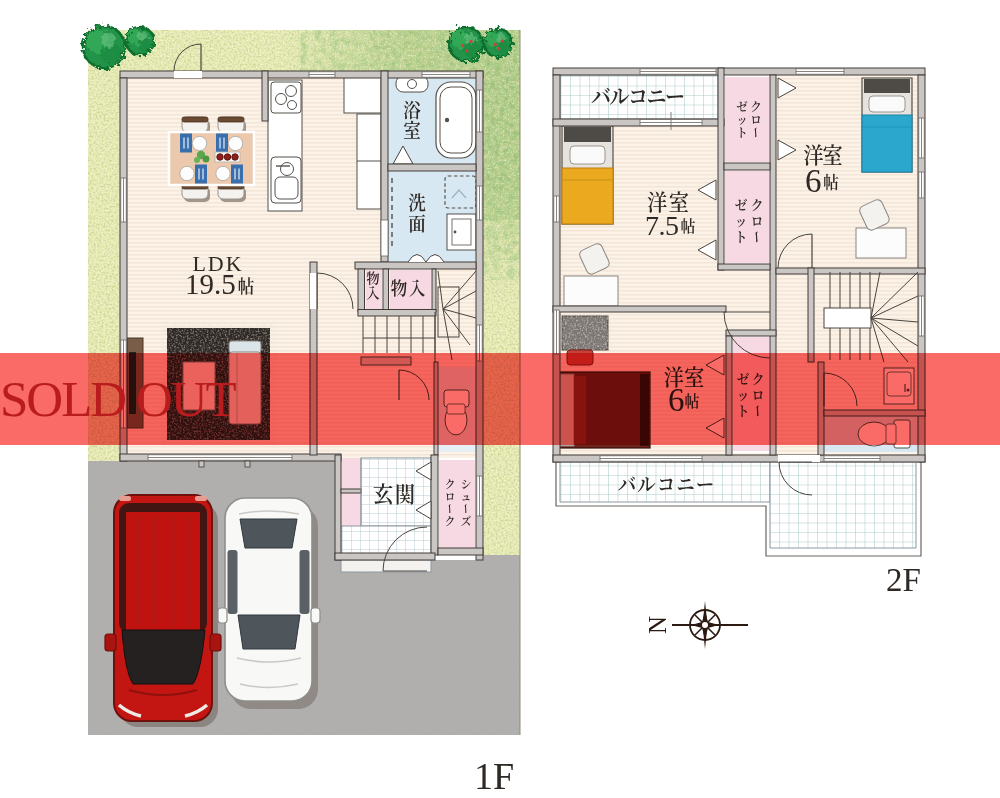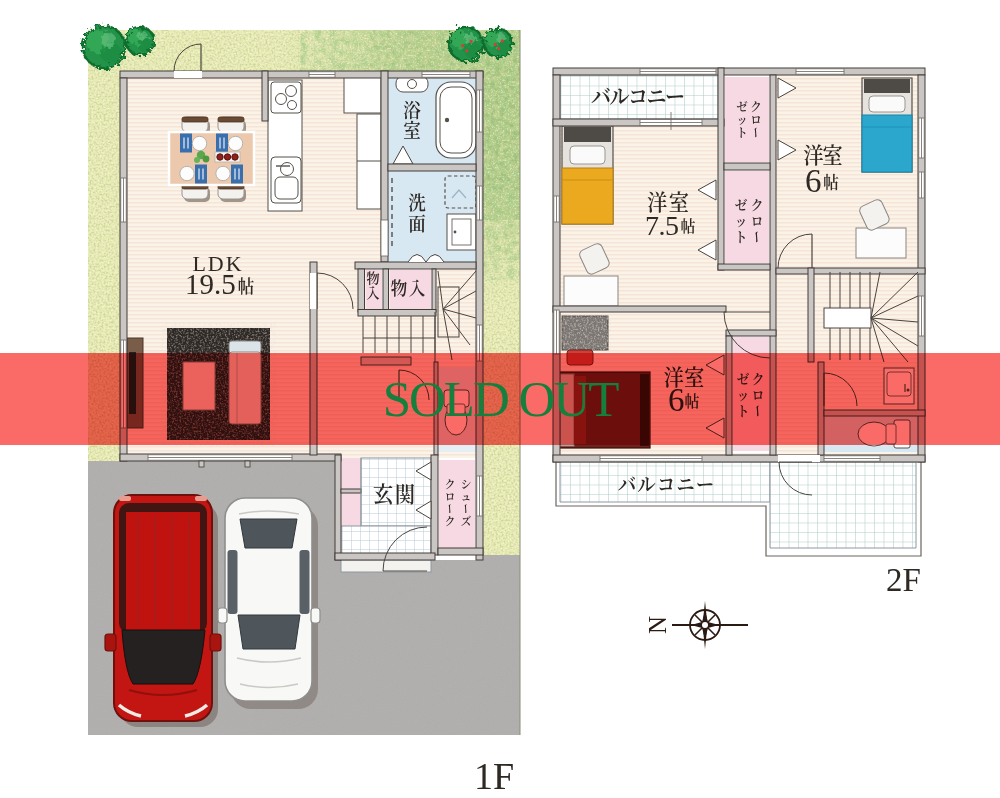--- a/index.html
+++ b/index.html
@@ -1,17 +1,17 @@
 <!DOCTYPE html>
 <html><head><meta charset="utf-8"><style>
 html,body{margin:0;padding:0;background:#fff}
 #wrap{position:relative;width:1000px;height:798px;overflow:hidden;font-family:"Liberation Serif",serif}
 #band{position:absolute;left:0;top:353px;width:1000px;height:92px;background:#fa6a66;mix-blend-mode:multiply}
-#sold{position:absolute;left:0;top:353px;width:1000px;height:92px;color:#15803d;
- font-family:"Liberation Serif",serif;font-size:51px;letter-spacing:-2px;text-align:center;line-height:92px}
+#sold{position:absolute;left:0;top:353px;width:1000px;height:92px;color:#b91c1c;
+ font-family:"Liberation Serif",serif;font-size:51px;letter-spacing:-2px;line-height:92px}
 </style></head><body>
 <div id="wrap">
 <svg width="1000" height="798" viewBox="0 0 1000 798">
 
 <defs>
 <path id="q0" d="M454 28H794V-1H454ZM110 836Q171 826 207 807Q244 788 260 765Q276 742 276 721Q276 700 265 686Q254 673 235 670Q216 668 194 682Q188 708 173 735Q158 762 139 786Q120 811 101 829ZM39 620Q98 612 133 594Q168 576 183 555Q199 533 199 513Q199 494 188 480Q177 467 159 465Q140 463 119 477Q114 501 100 526Q86 552 68 574Q50 596 30 612ZM86 210Q96 210 100 213Q105 216 112 231Q117 241 122 249Q126 258 133 272Q139 287 151 315Q163 342 183 389Q203 435 234 507Q264 578 308 682L326 678Q314 640 299 591Q284 543 267 492Q251 442 237 395Q222 348 212 314Q201 279 197 263Q191 238 187 214Q182 190 182 171Q184 147 192 122Q201 98 209 67Q217 37 215 -6Q214 -42 195 -62Q177 -83 146 -83Q131 -83 119 -71Q107 -58 103 -32Q111 20 112 64Q113 109 108 138Q103 167 92 175Q82 182 70 185Q57 189 41 190V210Q41 210 50 210Q59 210 70 210Q81 210 86 210ZM677 827Q761 805 814 775Q868 745 896 713Q924 680 931 651Q939 622 931 602Q922 582 902 576Q883 570 856 585Q840 625 808 667Q776 710 739 750Q702 790 667 819ZM389 296V337L490 296H749L794 349L885 279Q880 273 871 268Q862 264 846 261V-54Q846 -57 825 -67Q804 -77 768 -77H752V268H479V-61Q479 -66 459 -75Q440 -85 404 -85H389ZM469 838 594 779Q590 772 582 768Q574 764 557 766Q532 729 495 688Q458 647 412 609Q366 571 316 541L306 553Q342 592 374 642Q406 693 431 744Q455 796 469 838ZM641 594Q606 524 544 456Q482 388 406 331Q330 274 252 236L244 248Q294 284 343 334Q392 384 436 441Q479 497 510 554Q541 610 554 659L698 625Q696 616 686 612Q677 607 657 605Q691 549 745 502Q799 454 863 417Q926 380 990 355L988 341Q958 333 939 309Q920 285 914 257Q855 295 802 347Q748 399 707 462Q666 525 641 594Z"></path>
 <path id="q1" d="M449 312 583 300Q582 290 574 283Q567 276 548 273V-41H449ZM174 571H689L743 636Q743 636 753 629Q763 622 779 610Q795 598 812 584Q829 570 843 558Q839 542 816 542H182ZM136 172H720L774 239Q774 239 784 232Q794 224 810 212Q826 200 843 186Q861 172 875 159Q871 143 848 143H144ZM43 -25H797L853 45Q853 45 863 37Q874 30 890 17Q907 4 925 -10Q943 -25 958 -38Q954 -53 930 -53H51ZM606 509Q689 490 743 463Q796 436 826 406Q855 376 864 349Q873 322 867 303Q860 284 842 277Q824 271 799 283Q781 319 746 359Q712 399 672 436Q632 474 597 501ZM117 378Q162 378 231 380Q300 382 387 386Q474 390 571 396Q668 401 768 408L769 391Q667 368 527 343Q386 318 190 290Q179 272 163 269ZM160 715H873V686H160ZM449 844 584 833Q583 823 575 816Q567 808 548 805V696H449ZM151 778H167Q186 723 186 679Q185 635 172 605Q159 574 139 559Q126 548 109 546Q92 543 77 549Q62 555 55 570Q47 591 57 610Q67 628 86 639Q103 651 118 672Q133 694 143 721Q153 749 151 778ZM832 715H821L873 767L965 679Q960 673 951 672Q942 670 927 668Q903 646 867 621Q831 595 800 578L789 585Q801 612 813 650Q826 689 832 715ZM378 562H511Q483 525 448 487Q413 448 376 415Q339 382 305 359H280Q298 384 317 420Q336 455 352 493Q368 531 378 562Z"></path>
 <path id="q2" d="M111 830Q174 826 212 810Q250 794 269 772Q287 751 289 730Q291 708 281 693Q271 678 252 674Q233 669 209 682Q201 707 184 733Q166 759 145 783Q123 806 102 822ZM34 621Q95 614 130 597Q166 579 182 558Q198 536 198 516Q198 496 187 482Q175 468 156 466Q138 464 116 479Q111 503 97 528Q83 553 65 575Q46 598 26 613ZM90 206Q101 206 105 209Q110 212 118 227Q123 237 128 245Q132 254 139 269Q147 284 159 311Q171 339 192 385Q212 432 244 504Q276 576 321 679L339 675Q327 637 311 589Q295 540 278 490Q261 439 246 392Q231 346 221 311Q210 276 206 260Q200 235 195 211Q191 187 191 168Q192 149 197 131Q203 114 209 94Q216 74 221 50Q225 26 224 -6Q223 -42 204 -62Q185 -83 152 -83Q137 -83 124 -71Q111 -59 107 -33Q116 19 117 62Q118 105 113 134Q108 163 96 171Q86 178 74 181Q61 185 45 186V206Q45 206 54 206Q63 206 74 206Q85 206 90 206ZM282 412H807L864 486Q864 486 874 478Q885 469 901 456Q917 443 934 428Q952 413 966 399Q964 391 957 387Q949 383 939 383H290ZM574 842 705 830Q703 820 695 812Q687 805 668 802V395H574ZM407 819 541 791Q539 781 529 775Q520 768 504 767Q478 665 434 582Q391 498 330 442L316 451Q350 522 375 620Q399 717 407 819ZM408 636H783L839 710Q839 710 849 702Q859 693 875 680Q891 666 908 651Q925 637 939 624Q935 608 912 608H416ZM646 409H737Q737 401 737 391Q737 382 737 376V46Q737 36 742 32Q747 27 764 27H823Q842 27 856 28Q870 28 877 28Q885 29 888 32Q892 34 895 42Q899 51 905 73Q911 94 918 124Q926 154 933 186H945L948 36Q967 28 972 19Q977 10 977 -4Q977 -22 964 -35Q950 -47 915 -54Q881 -60 816 -60H741Q701 -60 680 -53Q660 -45 653 -27Q646 -9 646 22ZM452 408H556Q551 318 534 243Q517 169 482 108Q447 47 389 -0Q330 -48 240 -83L234 -70Q324 -11 370 60Q416 131 434 217Q451 304 452 408Z"></path>
 <path id="q3" d="M39 756H790L853 833Q853 833 864 825Q875 816 893 802Q911 789 930 773Q949 758 966 744Q964 736 956 732Q949 728 938 728H48ZM109 580V622L215 580H786L835 638L931 562Q926 556 916 550Q907 545 890 542V-45Q890 -50 866 -61Q843 -73 807 -73H791V551H204V-53Q204 -58 183 -69Q162 -80 126 -80H109ZM379 399H609V370H379ZM379 215H609V186H379ZM161 29H823V-0H161ZM427 756H572Q551 725 524 689Q498 653 471 619Q444 585 421 562H401Q405 586 410 621Q414 655 419 692Q424 728 427 756ZM333 575H422V15H333ZM570 575H660V15H570Z"></path>
 <path id="q4" d="M498 845 629 807Q626 797 616 792Q607 786 590 786Q550 667 488 579Q425 491 343 434L330 444Q387 516 432 621Q477 726 498 845ZM574 647H669Q646 552 602 464Q558 376 495 301Q431 226 349 169L339 181Q402 243 450 319Q498 396 530 480Q562 564 574 647ZM711 647H813Q792 510 743 385Q694 260 611 156Q527 51 400 -25L390 -14Q490 71 556 177Q623 283 661 403Q698 522 711 647ZM841 647H829L881 703L975 622Q970 615 959 611Q948 606 931 604Q926 469 918 362Q909 256 897 177Q884 98 868 47Q851 -4 829 -26Q802 -54 768 -66Q735 -79 689 -78Q689 -55 685 -38Q681 -20 669 -10Q655 2 625 12Q595 22 560 28L561 44Q586 42 617 39Q647 36 674 35Q701 33 713 33Q729 33 738 36Q747 39 757 48Q773 62 787 111Q800 160 811 238Q821 316 829 419Q836 523 841 647ZM486 647H872V619H472ZM205 845 331 832Q330 822 322 815Q315 807 295 804V-55Q295 -60 284 -66Q273 -73 257 -78Q241 -84 223 -84H205ZM89 779 208 756Q206 747 197 740Q189 734 173 732Q154 642 123 560Q92 478 48 419L32 427Q48 475 60 533Q71 590 79 654Q86 717 89 779ZM33 301Q66 308 128 325Q191 342 269 365Q348 388 430 413L434 400Q379 367 297 320Q214 273 102 215Q96 196 78 189ZM114 613H309L357 684Q357 684 372 670Q387 656 407 636Q426 617 442 600Q438 584 416 584H114Z"></path>

